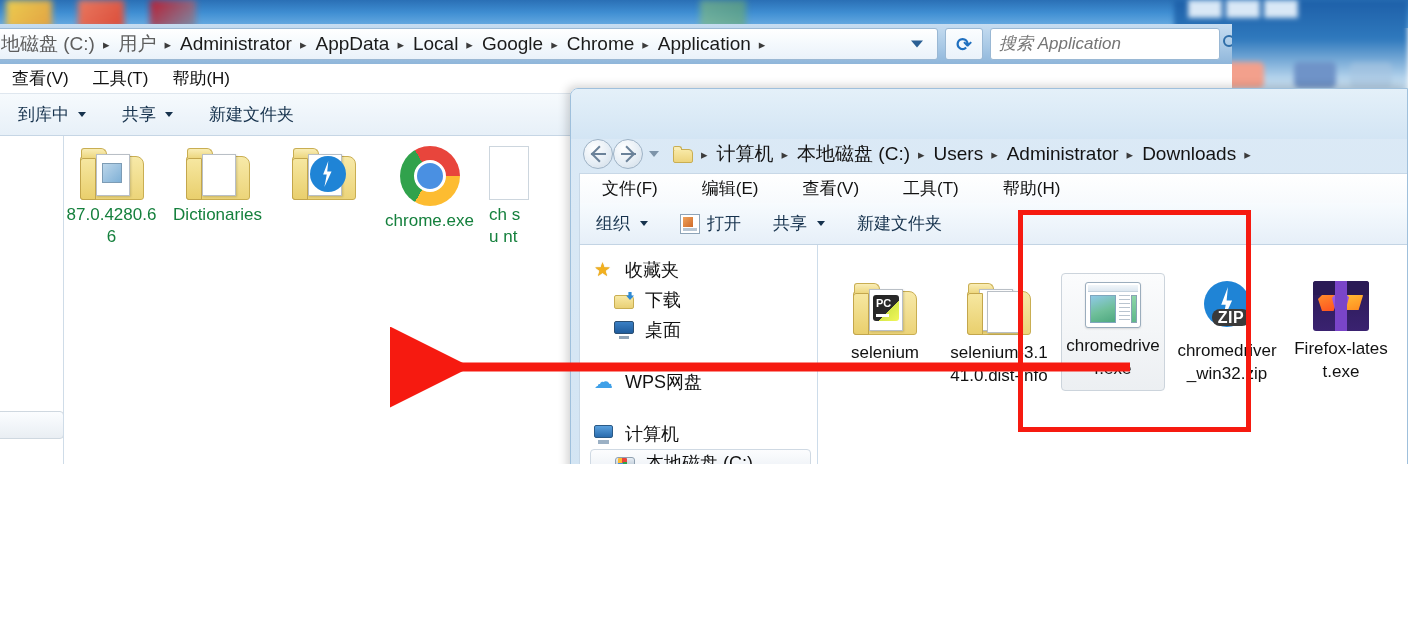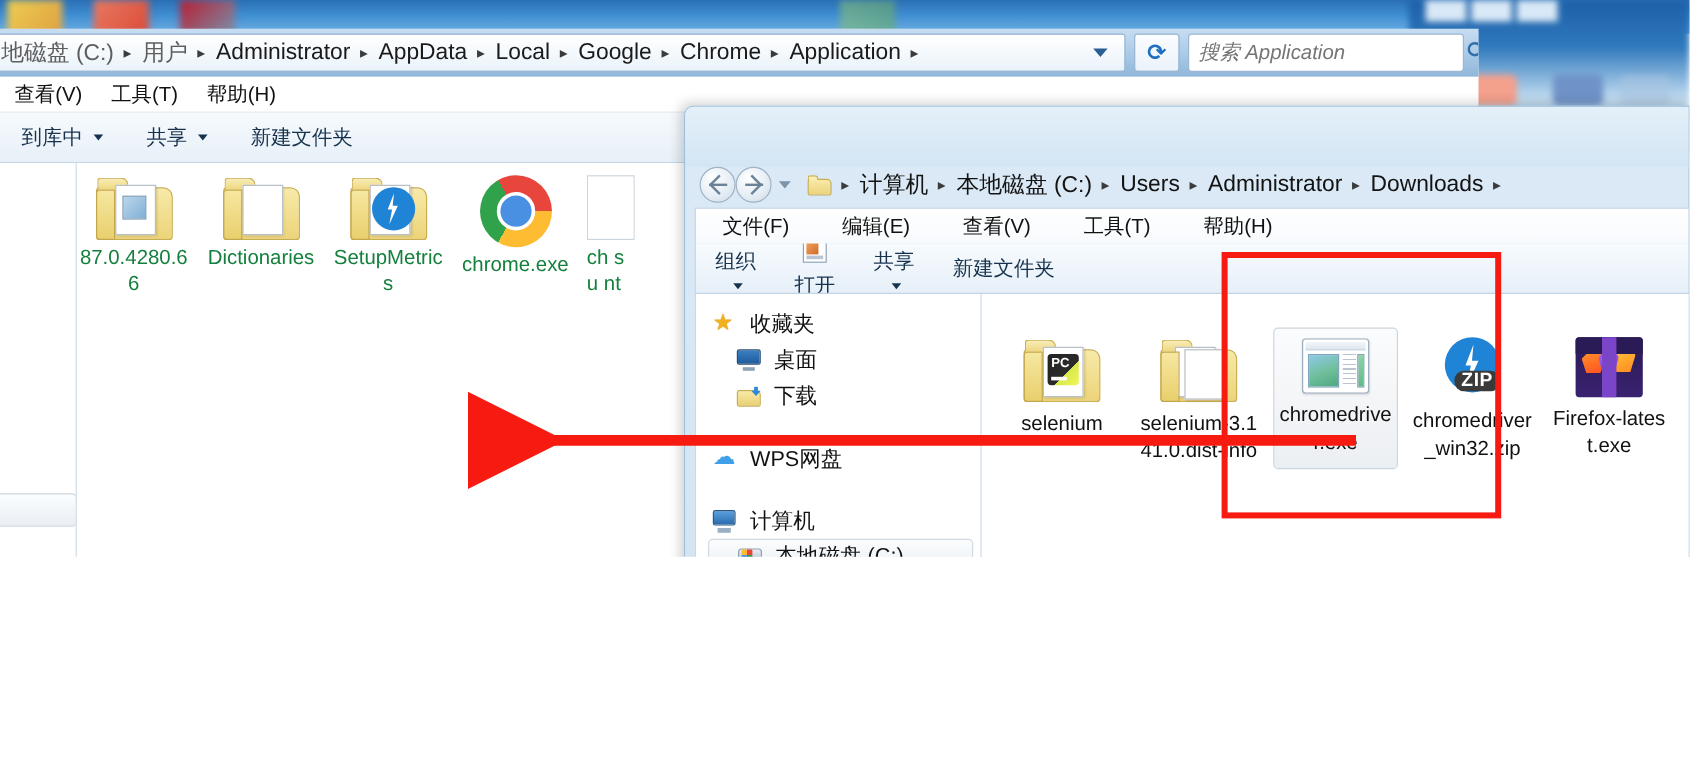--- a/index.html
+++ b/index.html
@@ -214,21 +214,21 @@
   }
   .fg-menu-item { font-size:17px; color:#111; padding:0 22px; white-space:nowrap; }
 
   .fg-toolbar {
     position:absolute; left:8px; top:114px; width:830px; height:42px;
     background: linear-gradient(180deg,#f7fbfe 0%,#e6eff8 100%);
     border-left:1px solid #c8d8e7; border-bottom:1px solid #c3d4e4;
     display:flex; align-items:center; overflow:hidden;
   }
   .fg-tb-item { font-size:17px; color:#16324d; padding:0 16px; white-space:nowrap;
-                display:flex; align-items:center; gap:7px;flex-direction:column; }
+                display:flex; align-items:center; gap:7px; }
   .open-ico { width:20px; height:20px; background:#ffffff; border:1px solid #8ea4b8;
               position:relative; flex:0 0 auto; }
   .open-ico::after { content:""; position:absolute; left:2px; top:2px; width:10px; height:10px;
               background:linear-gradient(135deg,#f0a35c,#cf6a2a); }
   .open-ico::before { content:""; position:absolute; left:2px; bottom:2px; right:2px; height:3px;
               background:#b8c6d4; }
 
   .fg-content { position:absolute; left:8px; top:156px; width:830px; height:399px; background:#ffffff;
                 border-left:1px solid #c8d8e7; overflow:hidden; }
   .fg-sidebar { position:absolute; left:0; top:0; width:238px; height:399px; background:#ffffff;
@@ -429,21 +429,20 @@
           <div class="bg-tile">
             <div class="folder">
               <div class="back"></div>
                 <div class="tab"></div>
               <div class="sheet"></div>
               <div style="position:absolute;left:18px;top:10px;">
                   <div class="disc-blue"></div>
                 </div>
               <div class="front"></div>
             </div>
-            <div class="lbl">SetupMetrics</div>
           </div>
 
           <div class="bg-tile">
             <div class="chrome-logo"></div>
             <div class="lbl">chrome.exe</div>
           </div>
 
           <div class="bg-tile" style="width:40px;overflow:hidden;text-align:left;">
             <div style="width:40px;height:54px;background:#ffffff;border:1px solid #cdd6de;"></div>
             <div class="lbl" style="text-align:left;">ch su nt</div>
@@ -511,32 +510,32 @@
     </div>
 
     <div class="fg-content">
 
       <div class="fg-sidebar">
         <div class="side-item">
           <span class="side-ico star">★</span>
           <span>收藏夹</span>
         </div>
         <div class="side-item sub">
+          <span class="side-ico ico-dl">
+              <span class="f"></span>
+              <span class="a"></span>
+            </span>
+          <span>下载</span>
+        </div>
+        <div class="side-item sub">
           <span class="side-ico ico-desk">
               <span class="m"></span>
               <span class="s"></span>
             </span>
           <span>桌面</span>
-        </div>
-        <div class="side-item sub">
-          <span class="side-ico ico-dl">
-              <span class="f"></span>
-              <span class="a"></span>
-            </span>
-          <span>下载</span>
         </div>
         <div class="side-gap"></div>
         <div class="side-item">
           <span class="side-ico ico-wps">☁</span>
           <span>WPS网盘</span>
         </div>
         <div class="side-gap"></div>
         <div class="side-item">
           <span class="side-ico ico-pc">
               <span class="m"></span>

